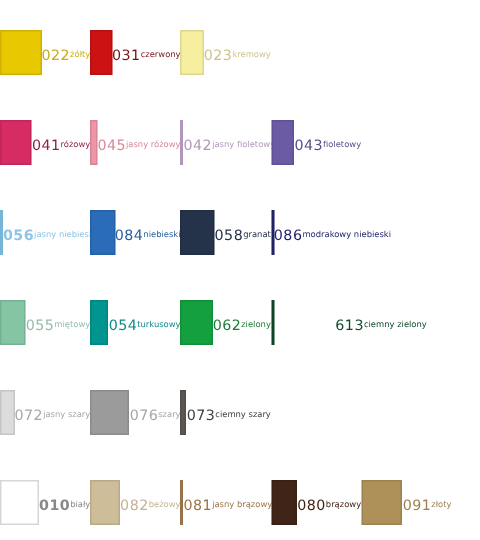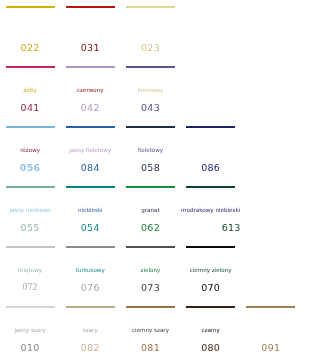--- a/index.html
+++ b/index.html
@@ -24,24 +24,22 @@
     display: flex;
     flex-direction: row;
     width: 301px;
     height: 60px;
     box-sizing: border-box;
   }
   .swatch-cell {
     width: 60.2px;
     box-sizing: border-box;
     display: flex;
-    flex-direction: column;
     align-items: center;
     padding-top: 2px;
-    gap: 30px;
   }
   .swatch-cell.empty-cell {
     visibility: hidden;
   }
   .swatch-chip {
     width: 49px;
     height: 30px;
     box-sizing: border-box;
     border: 0.5px solid rgba(0,0,0,0.10);
   }
@@ -87,20 +85,25 @@
         <div class="swatch-name" style="color: transparent;"></div>
       </div>
     </div>
     <div class="swatch-row">
       <div class="swatch-cell">
         <div class="swatch-chip" style="background: rgb(214, 43, 99);"></div>
         <div class="swatch-code" style="color: rgb(142, 33, 70);">041</div>
         <div class="swatch-name" style="color: rgb(142, 33, 70);">różowy</div>
       </div>
       <div class="swatch-cell">
+        <div class="swatch-chip" style="background: rgb(238, 149, 166);"></div>
+        <div class="swatch-code" style="color: rgb(213, 138, 153);">045</div>
+        <div class="swatch-name" style="color: rgb(213, 138, 153);">jasny różowy</div>
+      </div>
+      <div class="swatch-cell">
         <div class="swatch-chip" style="background: rgb(198, 166, 209);"></div>
         <div class="swatch-code" style="color: rgb(177, 153, 188);">042</div>
         <div class="swatch-name" style="color: rgb(177, 153, 188);">jasny fioletowy</div>
       </div>
       <div class="swatch-cell">
         <div class="swatch-chip" style="background: rgb(107, 91, 165);"></div>
         <div class="swatch-code" style="color: rgb(90, 76, 139);">043</div>
         <div class="swatch-name" style="color: rgb(90, 76, 139);">fioletowy</div>
       </div>
       <div class="swatch-cell empty-cell">
@@ -154,48 +157,43 @@
       </div>
       <div class="swatch-cell">
         <div class="swatch-chip" style="background: rgb(14, 76, 44);"></div>
         <div class="swatch-code" style="color: rgb(14, 76, 44); margin-left: 41px;">613</div>
         <div class="swatch-name" style="color: rgb(14, 76, 44);">ciemny zielony</div>
       </div>
     </div>
     <div class="swatch-row">
       <div class="swatch-cell">
         <div class="swatch-chip" style="background: rgb(220, 220, 220);"></div>
-        <div class="swatch-code" style="color: rgb(168, 168, 168); font-family: Liberation Serif, serif;">072</div>
+        <div class="swatch-code" style="color: rgb(168, 168, 168);">072</div>
         <div class="swatch-name" style="color: rgb(168, 168, 168);">jasny szary</div>
       </div>
       <div class="swatch-cell">
         <div class="swatch-chip" style="background: rgb(155, 155, 156);"></div>
         <div class="swatch-code" style="color: rgb(166, 166, 166);">076</div>
         <div class="swatch-name" style="color: rgb(166, 166, 166);">szary</div>
       </div>
       <div class="swatch-cell">
         <div class="swatch-chip" style="background: rgb(93, 87, 83);"></div>
         <div class="swatch-code" style="color: rgb(68, 64, 61);">073</div>
         <div class="swatch-name" style="color: rgb(68, 64, 61);">ciemny szary</div>
       </div>
-      <div class="swatch-cell">
-        <div class="swatch-chip" style="background: rgb(11, 11, 11);"></div>
-        <div class="swatch-code" style="color: rgb(11, 11, 11);">070</div>
-        <div class="swatch-name" style="color: rgb(11, 11, 11);">czarny</div>
-      </div>
       <div class="swatch-cell empty-cell">
         <div class="swatch-chip" style="background: transparent;"></div>
         <div class="swatch-code" style="color: transparent;"></div>
         <div class="swatch-name" style="color: transparent;"></div>
       </div>
     </div>
     <div class="swatch-row">
       <div class="swatch-cell">
         <div class="swatch-chip" style="background: rgb(255, 255, 255); border-color: rgba(0, 0, 0, 0.16);"></div>
-        <div class="swatch-code" style="color: rgb(136, 136, 136);">010</div>
+        <div class="swatch-code" style="color: rgb(136, 136, 136); font-weight: bold;">010</div>
         <div class="swatch-name" style="color: rgb(136, 136, 136);">biały</div>
       </div>
       <div class="swatch-cell">
         <div class="swatch-chip" style="background: rgb(205, 190, 153);"></div>
         <div class="swatch-code" style="color: rgb(195, 180, 146);">082</div>
         <div class="swatch-name" style="color: rgb(195, 180, 146);">beżowy</div>
       </div>
       <div class="swatch-cell">
         <div class="swatch-chip" style="background: rgb(169, 129, 80);"></div>
         <div class="swatch-code" style="color: rgb(156, 118, 71);">081</div>

